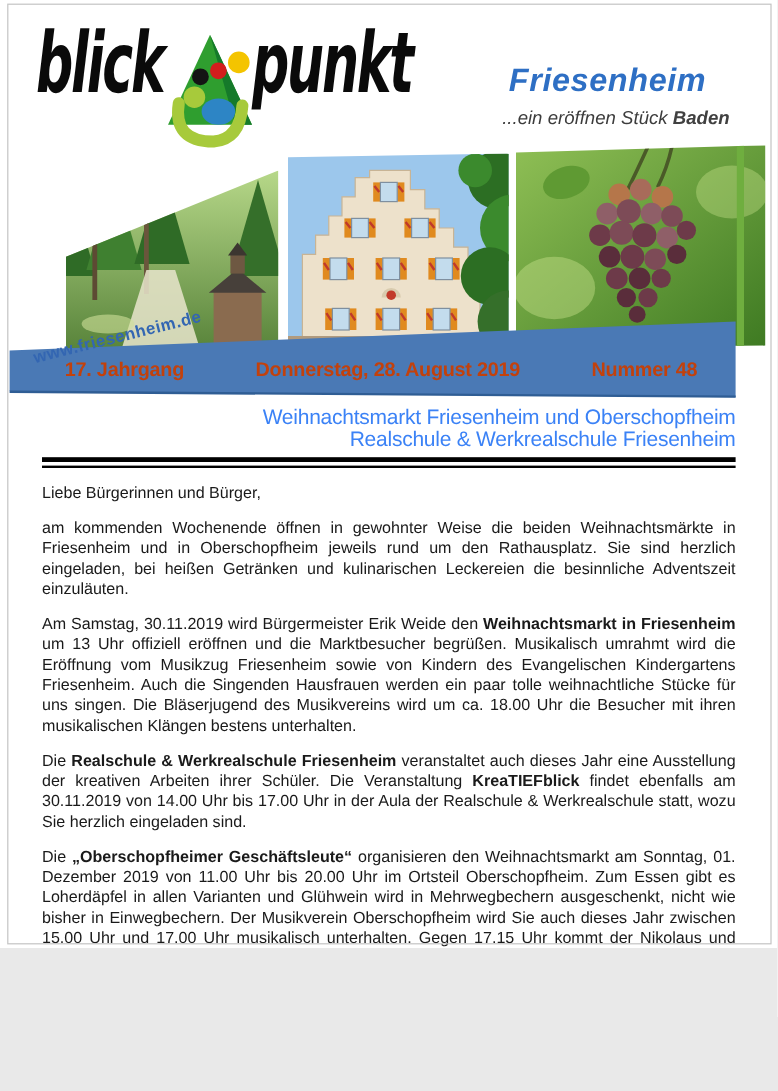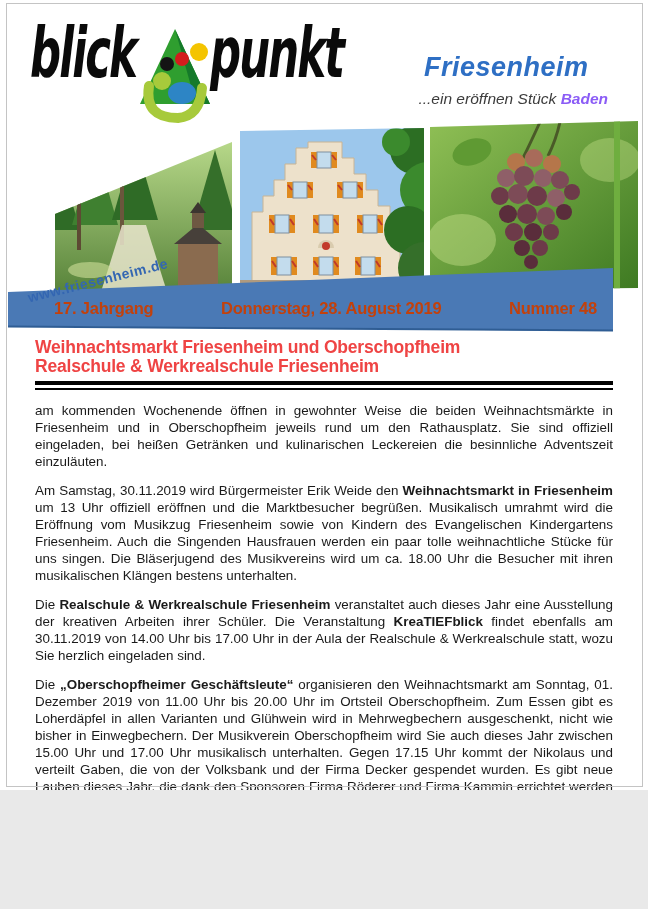--- a/index.html
+++ b/index.html
@@ -11,37 +11,37 @@
   .masthead{position:absolute;top:0;left:0;width:648px;height:120px;}
   .logo-word{position:absolute;top:18px;display:inline-block;font-family:"DejaVu Sans",sans-serif;
              font-weight:bold;font-style:italic;font-size:70px;line-height:1;color:#0a0a0a;
              letter-spacing:-3px;transform:scaleX(.62);transform-origin:left top;}
   .logo-blick{left:30px;}
   .logo-punkt{left:210px;}
   .logo-tree{position:absolute;left:136px;top:26px;}
   .region-name{position:absolute;left:424px;top:52px;font-size:27px;font-weight:bold;font-style:italic;
                color:#2e6fc4;letter-spacing:0.5px;}
   .tagline{position:absolute;right:40px;top:90px;font-size:15.5px;font-style:italic;color:#3c3c3c;}
-  .tagline b{color:#8b5cf6;text-align:right;}
+  .tagline b{color:#404040;text-align:right;}
 
   
   .photo-band{position:absolute;top:120px;left:0;width:648px;height:212px;}
   .band-svg{position:absolute;left:0;top:0;}
   .rot-url{position:absolute;left:26px;top:170px;font-size:14px;font-weight:bold;color:#3366b2;
            transform:rotate(-14deg);transform-origin:left top;letter-spacing:.5px;cursor:pointer;}
   .issue-labels{position:absolute;left:8px;top:173px;width:605px;height:30px;display:flex;align-items:center;
                 color:#c2410c;font-weight:bold;font-size:16.5px;letter-spacing:-.2px;gap:16px;}
   .issue-labels .vol{margin-left:46px;}
   .issue-labels .date{flex:1;text-align:center;}
-  .issue-labels .num{margin-right:16px;}
+  .issue-labels .num{margin-right:32px;}
 
   
   .main{position:absolute;top:332px;left:35px;width:578px;}
-  .title{margin-top:6px;text-align:left;font-weight:bold;font-size:17.5px;line-height:18.5px;
-         letter-spacing:-.2px;color:#ef4444;}
+  .title{margin-top:6px;text-align:right;font-weight:normal;font-size:17.5px;line-height:18.5px;
+         letter-spacing:-.2px;color:#3b82f6;}
   .rule{margin-top:6px;height:3px;border-top:4px solid #000;border-bottom:2px solid #000;}
   .salutation{margin:12px 0 0;font-size:13.4px;line-height:17px;}
   p.body{margin:12px 0 0;font-size:13.4px;line-height:17px;text-align:justify;}
   .closing{margin:13px 0 0;font-size:13.4px;line-height:17px;}
   .sig{margin:13px 0 0;font-size:13.4px;line-height:16px;}
 
   
   .footer{position:absolute;left:0;top:800px;width:648px;height:109px;}
   .footer-svg{position:absolute;left:0;top:0;}
   .mblatt{position:absolute;left:33px;top:6px;font-family:"DejaVu Sans",sans-serif;font-size:31px;
@@ -237,21 +237,22 @@
     </div>
   </div>
 
   <div class="main">
     <div class="title">
       <div>Weihnachtsmarkt Friesenheim und Oberschopfheim</div>
       <div>Realschule &amp; Werkrealschule Friesenheim</div>
     </div>
     <div class="rule"></div>
 
-    <p class="body"><span>am kommenden Wochenende öffnen in gewohnter Weise die beiden Weihnachtsmärkte in Friesenheim und in Oberschopfheim jeweils rund um den Rathausplatz. Sie sind offiziell eingeladen, bei heißen Getränken und kulinarischen Leckereien die besinnliche Adventszeit einzuläuten.</span></p>
+    <p class="salutation">Liebe Bürgerinnen und Bürger,</p>
+    <p class="body"><span>am kommenden Wochenende öffnen in gewohnter Weise die beiden Weihnachtsmärkte in Friesenheim und in Oberschopfheim jeweils rund um den Rathausplatz. Sie sind herzlich eingeladen, bei heißen Getränken und kulinarischen Leckereien die besinnliche Adventszeit einzuläuten.</span></p>
     <p class="body"><span>Am Samstag, 30.11.2019 wird Bürgermeister Erik Weide den </span><b>Weihnachtsmarkt in Friesenheim</b><span> um 13 Uhr offiziell eröffnen und die Marktbesucher begrüßen. Musikalisch umrahmt wird die Eröffnung vom Musikzug Friesenheim sowie von Kindern des Evangelischen Kindergartens Friesenheim. Auch die Singenden Hausfrauen werden ein paar tolle weihnachtliche Stücke für uns singen. Die Bläserjugend des Musikvereins wird um ca. 18.00 Uhr die Besucher mit ihren musikalischen Klängen bestens unterhalten.</span></p>
     <p class="body"><span>Die </span><b>Realschule &amp; Werkrealschule Friesenheim</b><span> veranstaltet auch dieses Jahr eine Ausstellung der kreativen Arbeiten ihrer Schüler. Die Veranstaltung </span><b>KreaTIEFblick</b><span> findet ebenfalls am 30.11.2019 von 14.00 Uhr bis 17.00 Uhr in der Aula der Realschule &amp; Werkrealschule statt, wozu Sie herzlich eingeladen sind.</span></p>
     <p class="body"><span>Die </span><b>„Oberschopfheimer Geschäftsleute“</b><span> organisieren den Weihnachtsmarkt am Sonntag, 01. Dezember 2019 von 11.00 Uhr bis 20.00 Uhr im Ortsteil Oberschopfheim. Zum Essen gibt es Loherdäpfel in allen Varianten und Glühwein wird in Mehrwegbechern ausgeschenkt, nicht wie bisher in Einwegbechern. Der Musikverein Oberschopfheim wird Sie auch dieses Jahr zwischen 15.00 Uhr und 17.00 Uhr musikalisch unterhalten. Gegen 17.15 Uhr kommt der Nikolaus und verteilt Gaben, die von der Volksbank und der Firma Decker gespendet wurden. Es gibt neue Lauben dieses Jahr, die dank den Sponsoren Firma Röderer und Firma Kammin errichtet werden konnten.</span></p>
     <p class="closing">Ich freue mich, Sie auf dem Weihnachtsmarkt willkommen heißen zu dürfen.</p>
     <p class="sig">
       <span>Ihr Erik Weide</span><br>
       
     </p>
 
   </div>

